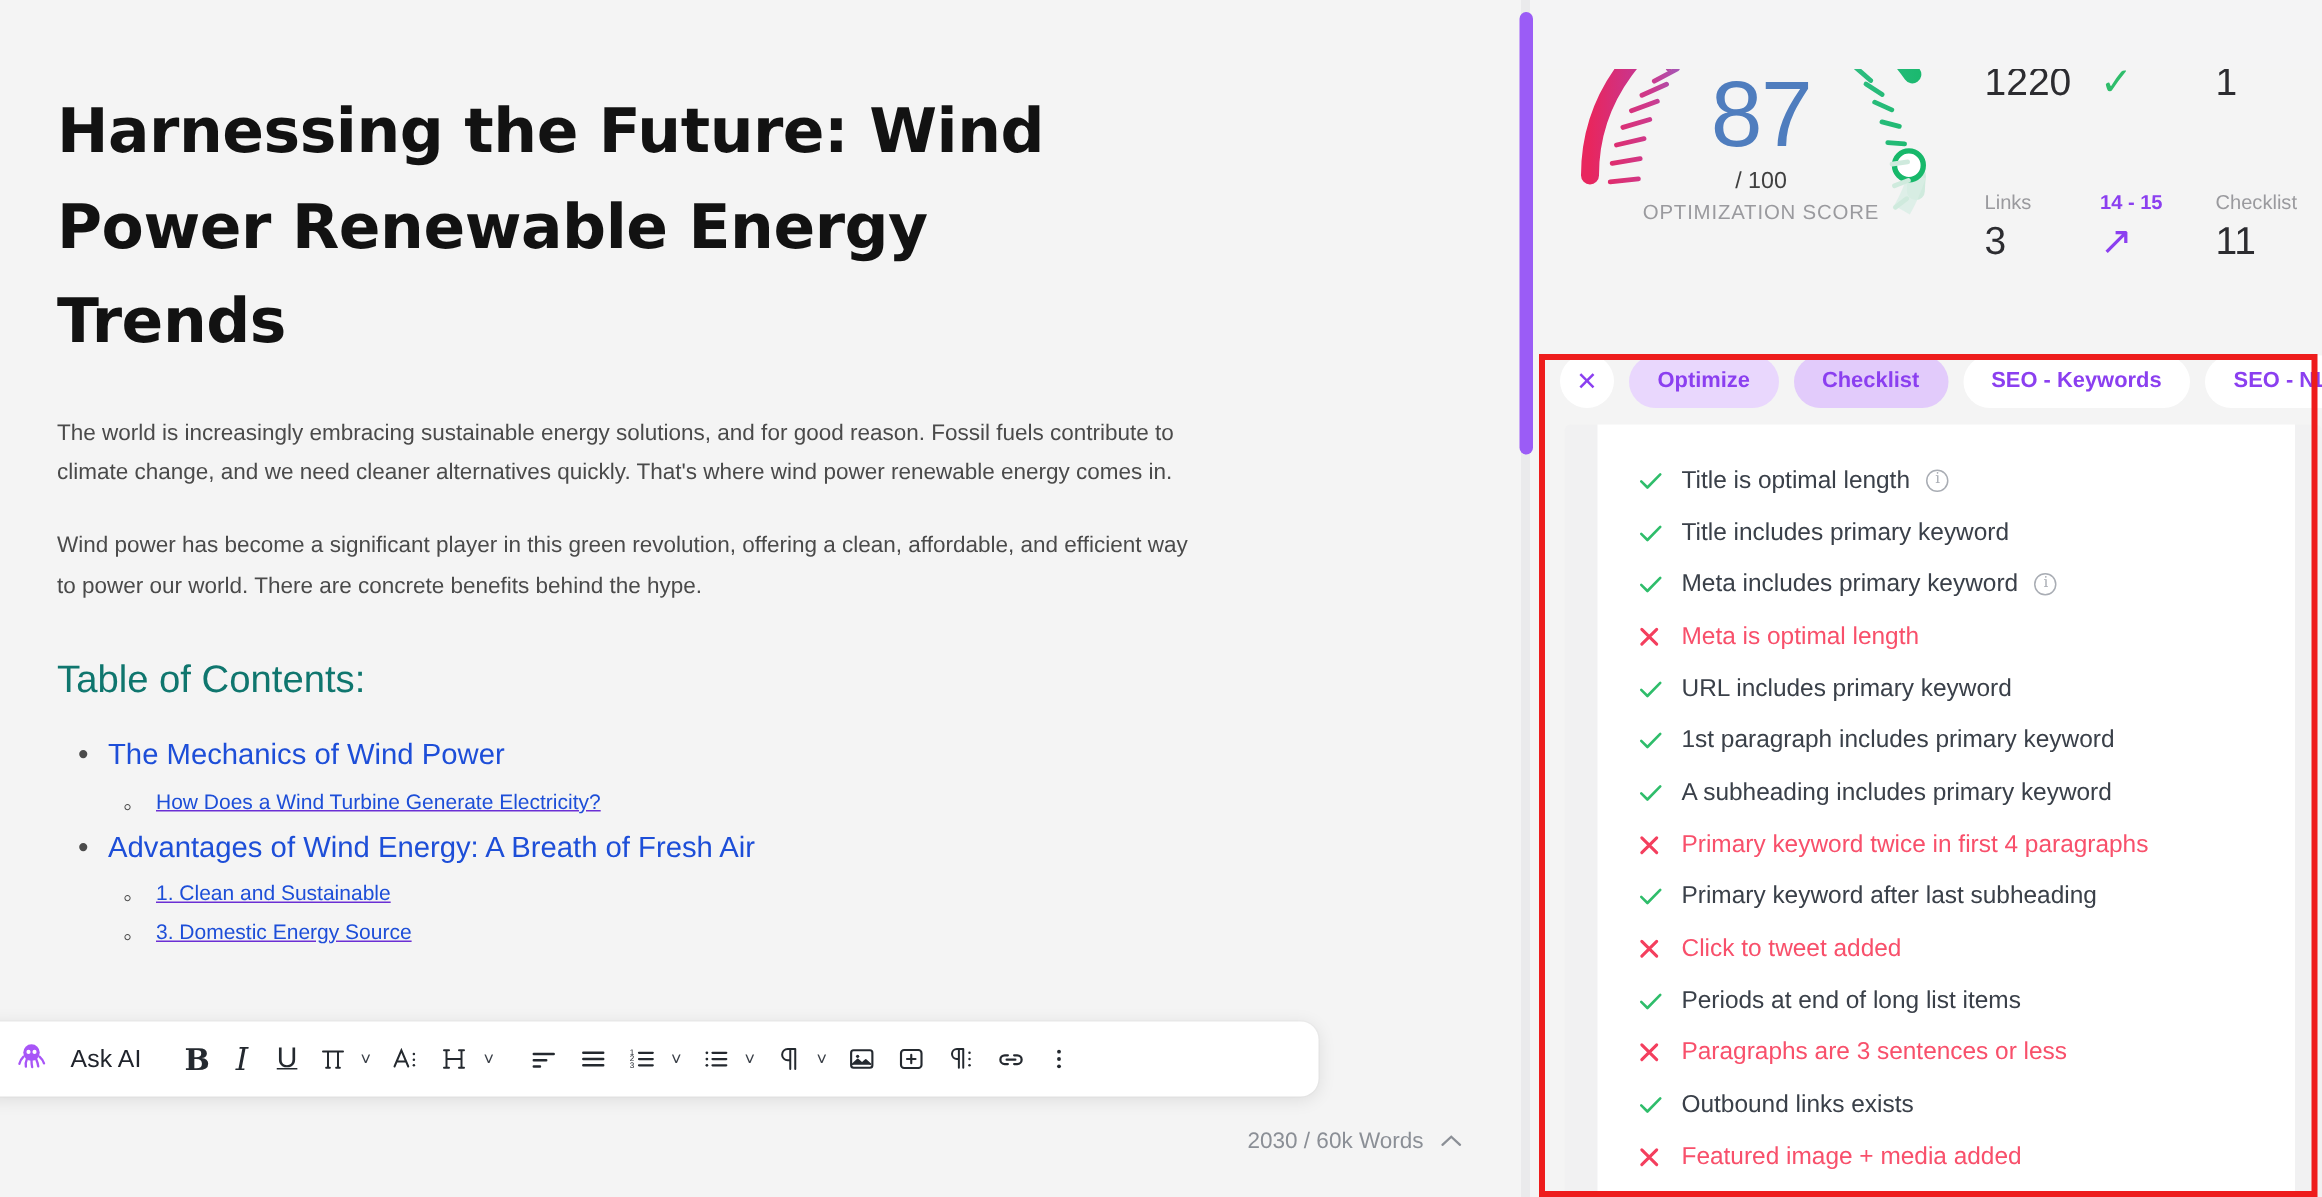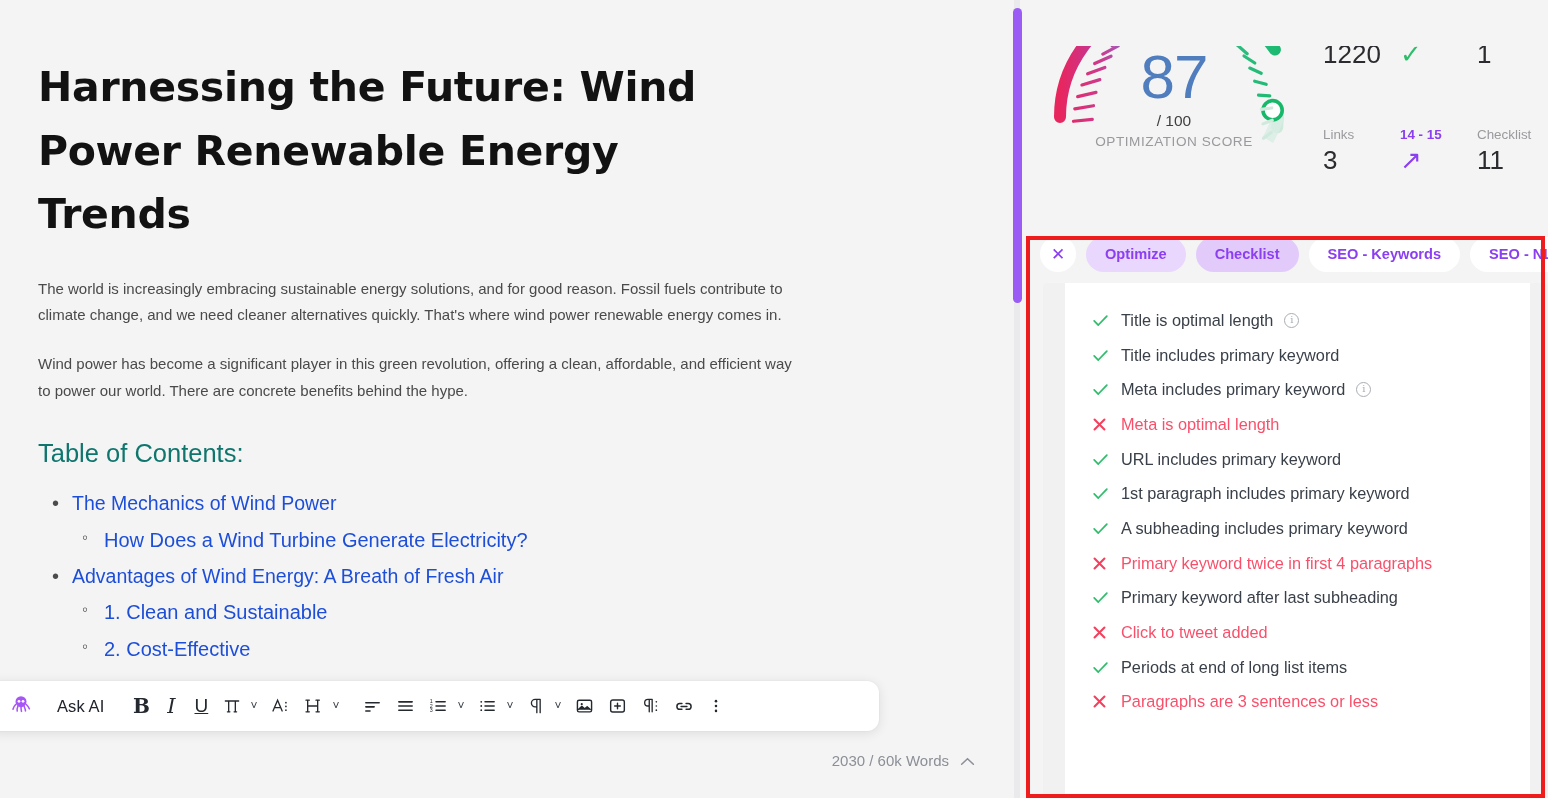--- a/index.html
+++ b/index.html
@@ -54,23 +54,24 @@
   }
   .toc > li::before {
     content: "\2022";
     position: absolute; left: 14px; top: -1px;
     font-size: 20px; color: #4b4b4b;
   }
   .toc ul { list-style: none; }
   .toc ul > li {
     position: relative;
     padding-left: 32px;
-    font-size: 20px;
+    font-size: 14px;
     line-height: 1.84;
     color: #6b2fd4;
+    text-decoration: underline;
   }
   .toc ul > li::before {
     content: "\25E6";
     position: absolute; left: 10px; top: 0px;
     font-size: 17px; color: #4b4b4b;
   }
   .toc-link { color: #1d4ed8; cursor: pointer; }
 
   
   .doc-fade {
@@ -92,21 +93,21 @@
   }
   .tb-item {
     height: 38px; min-width: 30px;
     display: flex; align-items: center; justify-content: center;
     border-radius: 7px; cursor: pointer;
     color: #24292f;
     padding: 0 6px;
     font-size: 20px;
   }
   .tb-ask {
-    display: flex; align-items: center; gap: 25px;
+    display: flex; align-items: center; gap: 15px;
     padding: 0 12px 0 10px; height: 38px; border-radius: 7px; cursor: pointer;
   }
   .tb-ask-label { font-size: 16.5px; color: #20242c; font-weight: 400; letter-spacing: .1px;}
   .tb-sep { width: 10px; }
   .tb-caret { font-size: 12px; color: #3a3f47; padding: 0 2px; min-width: 16px;}
   .tb-b { font-family:"DejaVu Serif", serif; font-weight: 700; font-size: 20px; }
   .tb-i { font-family:"DejaVu Serif", serif; font-style: italic; font-size: 21px; }
   .tb-u { text-decoration: underline; font-size: 19px; }
 
   .wordcount {
@@ -255,23 +256,20 @@
             <li>
               <span class="toc-link">How Does a Wind Turbine Generate Electricity?</span>
             </li>
           </ul>
         </li>
         <li>
           <span class="toc-link">Advantages of Wind Energy: A Breath of Fresh Air</span>
           <ul>
             <li>
               <span class="toc-link">1. Clean and Sustainable</span>
-            </li>
-            <li>
-              <span class="toc-link">2. Cost-Effective</span>
             </li>
             <li>
               <span class="toc-link">3. Domestic Energy Source</span>
             </li>
           </ul>
         </li>
 
       </ul>
     </div>
 
@@ -613,18 +611,34 @@
             <span class="ck-label pass">Periods at end of long list items</span>
           </div>
           <div class="ck-item">
             <span class="ck-icon ck-fail">
               <svg width="17" height="17" viewBox="0 0 24 24" fill="none" stroke="#f43f5e" stroke-width="2.9" stroke-linecap="round">
                 <path d="M5 5l14 14M19 5L5 19"></path>
               </svg>
             </span>
             <span class="ck-label fail">Paragraphs are 3 sentences or less</span>
           </div>
+          <div class="ck-item">
+            <span class="ck-icon ck-pass">
+              <svg width="19" height="19" viewBox="0 0 24 24" fill="none" stroke="#2fbd6b" stroke-width="2.2" stroke-linecap="round" stroke-linejoin="round">
+                <path d="M4 12.5l5.2 5.2L20 6.6"></path>
+              </svg>
+            </span>
+            <span class="ck-label pass">Outbound links exists</span>
+          </div>
+          <div class="ck-item">
+            <span class="ck-icon ck-fail">
+              <svg width="17" height="17" viewBox="0 0 24 24" fill="none" stroke="#f43f5e" stroke-width="2.9" stroke-linecap="round">
+                <path d="M5 5l14 14M19 5L5 19"></path>
+              </svg>
+            </span>
+            <span class="ck-label fail">Featured image + media added</span>
+          </div>
         </div>
     </div>
   </div>
 
   <div class="red-rect"></div>
 </div>
 
 </body></html>

